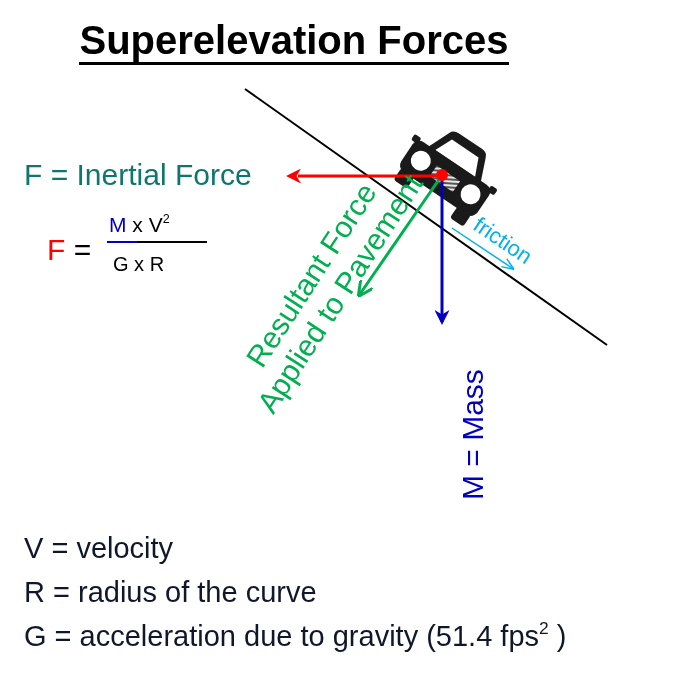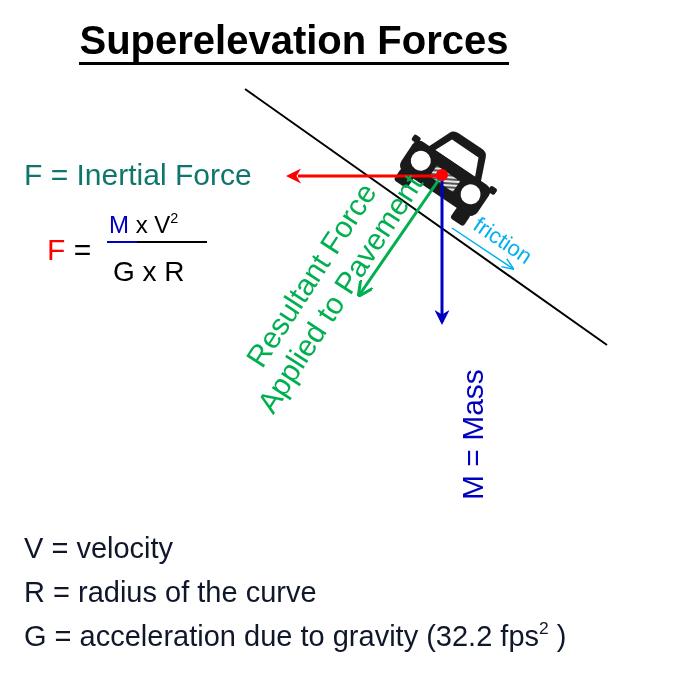--- a/index.html
+++ b/index.html
@@ -2,22 +2,22 @@
 <html><head>
   <meta charset="utf-8">
   <style>
     html, body { margin: 0; padding: 0; background: #ffffff; }
     body { width: 684px; height: 683px; position: relative; overflow: hidden; font-family: "Liberation Sans", "DejaVu Sans", sans-serif; }
     .abs { position: absolute; white-space: nowrap; }
     #title { left: 0; width: 588px; top: 14px; text-align: center; font-size: 40px; font-weight: bold; color: #000; line-height: 52px; }
     #title span { border-bottom: 3px solid #000; padding-bottom: 0px; }
     #inertial-label { left: 24px; top: 157px; font-size: 30px; line-height: 36px; }
     #formula-f { left: 47px; top: 232px; font-size: 30px; line-height: 36px; }
-    #formula-num { left: 109px; top: 209px; font-size: 24px; line-height: 32px; }
-    #formula-den { left: 113px; top: 256px; font-size: 28px; line-height: 32px; }
+    #formula-num { left: 109px; top: 209px; font-size: 21px; line-height: 32px; }
+    #formula-den { left: 113px; top: 248px; font-size: 20px; line-height: 32px; }
     #frac-bar { left: 107px; top: 241px; width: 100px; height: 2px; background: #000; }
     #frac-bar-m { left: 107px; top: 241px; width: 30px; height: 2px; }
     sup { font-size: 60%; vertical-align: 0; position: relative; top: -0.7em; }
     .legend { left: 24px; font-size: 29px; line-height: 36px; color: #0f172a; }
     #legend-v { top: 530px; }
     #legend-r { top: 574px; }
     #legend-g { top: 618px; }
     #resultant-label { left: 222px; top: 382px; font-size: 30px; line-height: 34px; transform-origin: 0 0; transform: rotate(-57deg); text-align: center; }
     #mass-label { left: 456px; top: 500px; font-size: 30px; line-height: 34px; transform-origin: 0 0; transform: rotate(-90deg); }
     #friction-label { left: 483px; top: 212px; font-size: 22px; line-height: 26px; transform-origin: 0 0; transform: rotate(34deg); }
@@ -97,14 +97,14 @@
   <div style="white-space: pre;">Applied to Pavement</div>
 </div>
 
 <div id="mass-label" class="abs" style="color: rgb(0, 0, 192); white-space: pre;">M = Mass</div>
 
 <div id="friction-label" class="abs" style="color: rgb(0, 176, 240); white-space: pre;">friction</div>
 
 <div id="legend-v" class="abs legend" style="white-space: pre;">V = velocity</div>
 <div id="legend-r" class="abs legend" style="white-space: pre;">R = radius of the curve</div>
 <div id="legend-g" class="abs legend">
-  <span style="white-space: pre;">G = acceleration due to gravity (32.2 fps</span><sup style="white-space: pre;">2</sup><span style="white-space: pre;"> )</span>
+  <span style="white-space: pre;">G = acceleration due to gravity (51.4 fps</span><sup style="white-space: pre;">2</sup><span style="white-space: pre;"> )</span>
 </div>
 
 </body></html>

